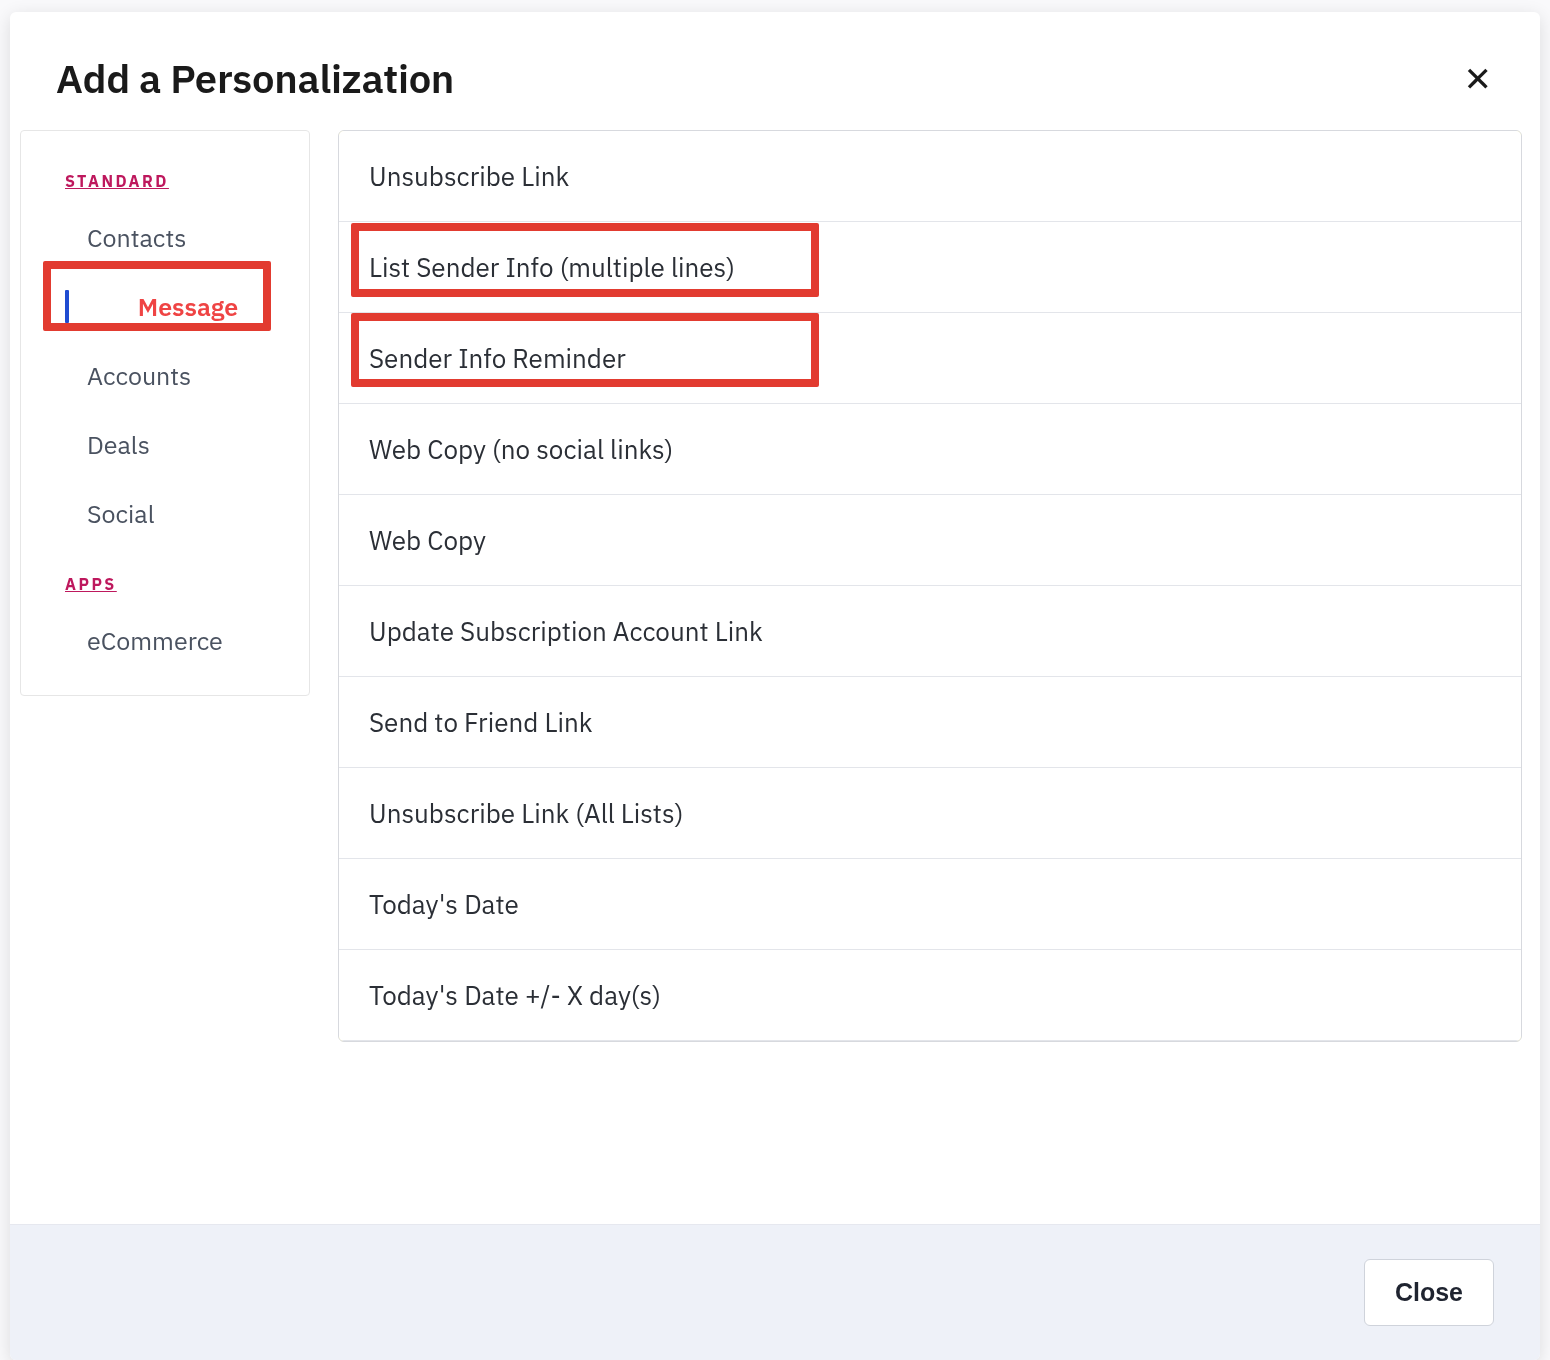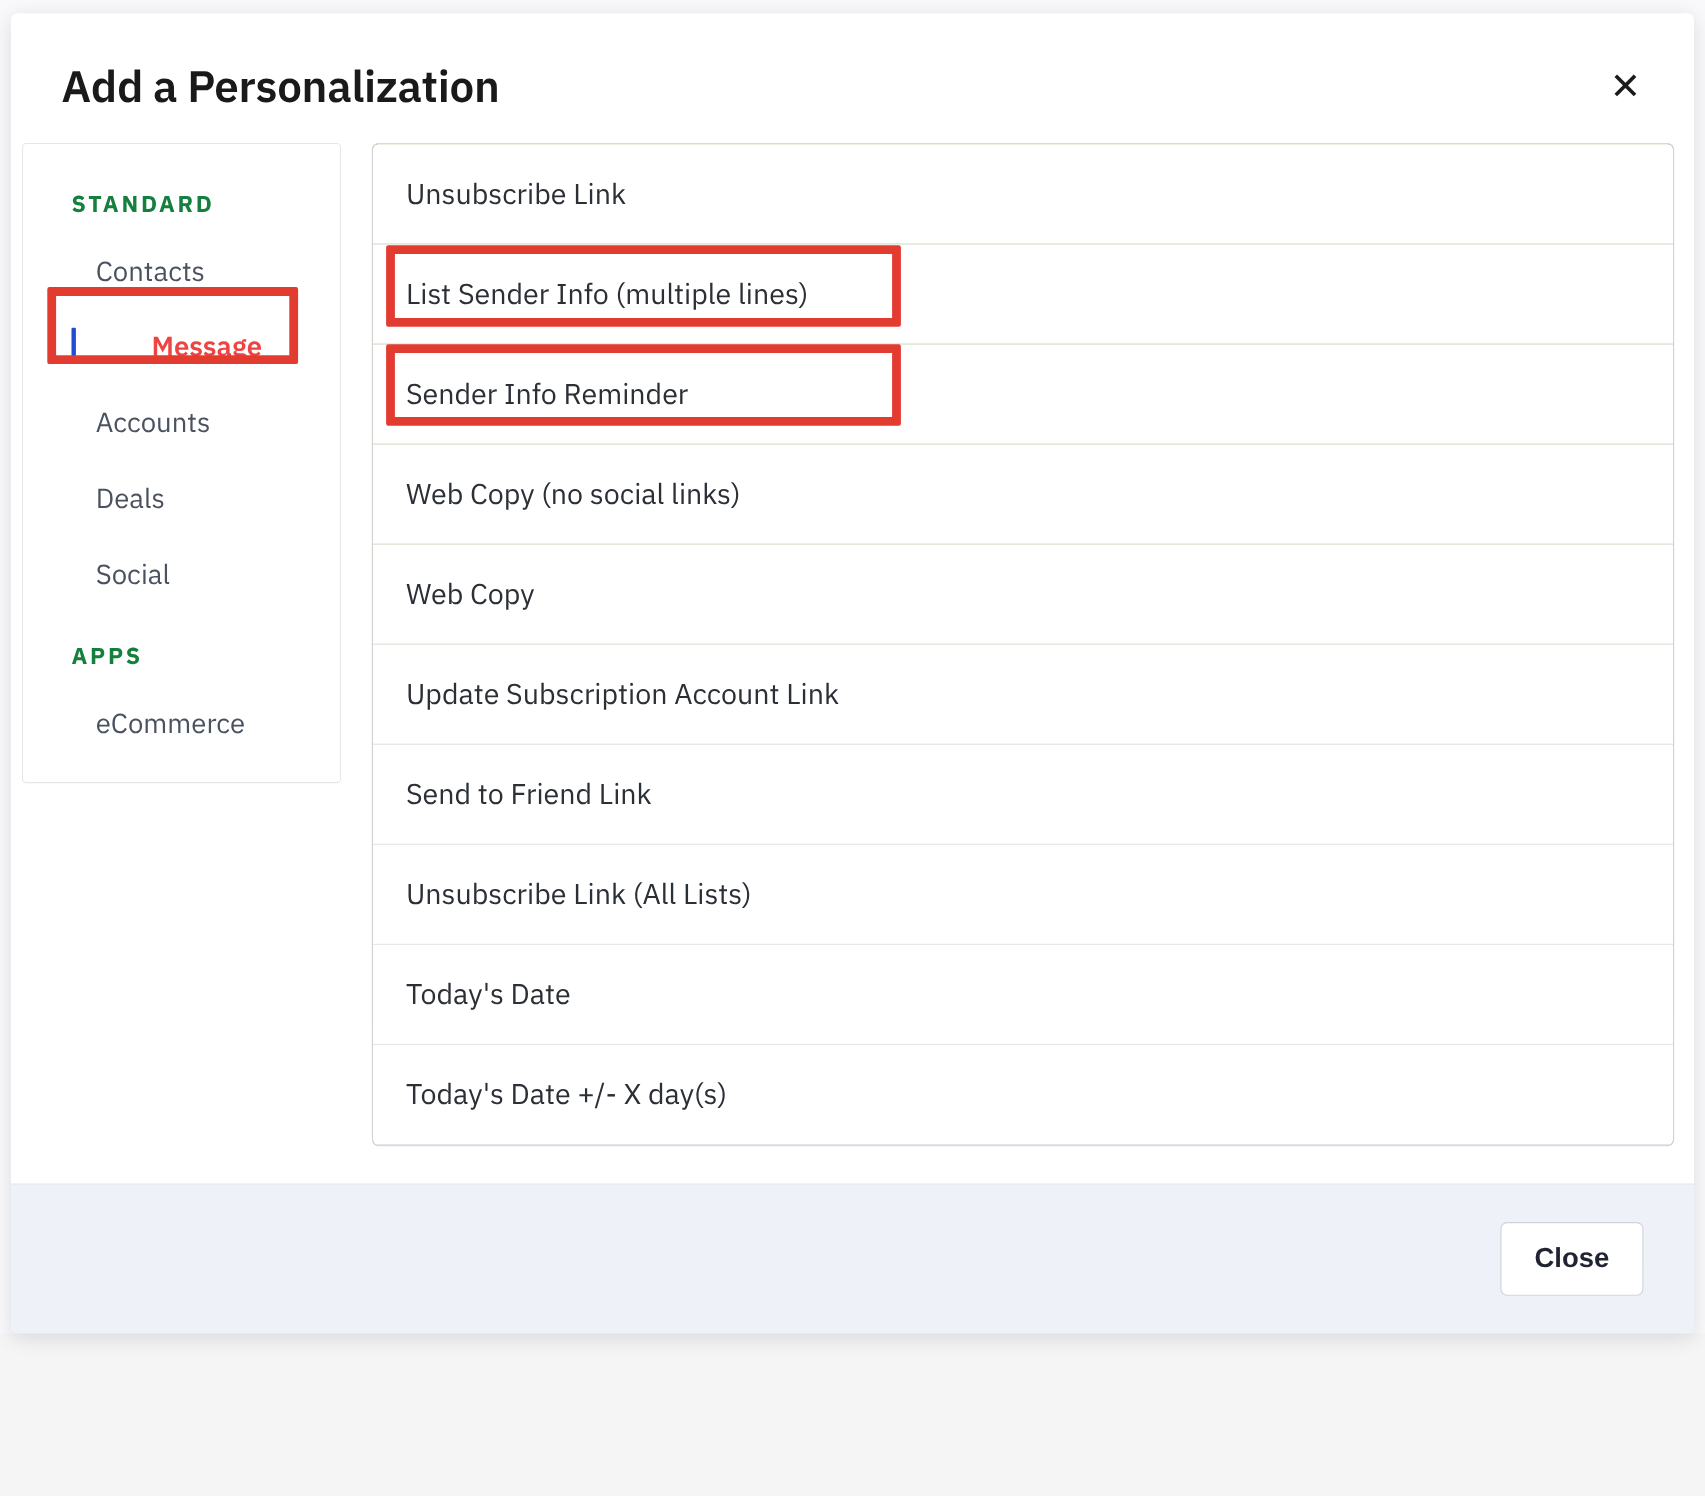--- a/index.html
+++ b/index.html
@@ -6,21 +6,21 @@
   html, body {
     width: 1550px;
     height: 1360px;
     font-family: -apple-system, BlinkMacSystemFont, "Segoe UI", "IBM Plex Sans", sans-serif;
     background: #f5f5f5;
     overflow: hidden;
   }
   .viewport {
     position: relative;
     width: 1550px;
-    height: 1212px;
+    height: 1360px;
     background: #f9f9fb;
   }
   .modal {
     position: absolute;
     top: 12px;
     left: 10px;
     right: 10px;
     bottom: 0;
     background: #fff;
     border-radius: 6px;
@@ -58,25 +58,26 @@
   }
   .sidebar {
     width: 290px;
     border: 1px solid #e6e6e6;
     border-radius: 4px;
     background: #fff;
     padding: 28px 0 20px 0;
     align-self: flex-start;
   }
   .section-header {
-    font-size: 21px;
+    font-size: 16px;
     font-weight: 700;
     letter-spacing: 2.5px;
-    color: #15803d;
+    color: #be185d;
     padding: 12px 20px 12px 44px;
+    text-decoration: underline;
   }
   .side-item {
     font-size: 25px;
     color: #4a5260;
     padding: 18px 20px 18px 66px;
     cursor: pointer;
     position: relative;
   }
   .side-item.active {
     color: #ef4444;
@@ -97,21 +98,21 @@
   .hl {
     position: absolute;
     border: 8px solid #e23b30;
     pointer-events: none;
     border-radius: 2px;
   }
   .main-list {
     flex: 1;
     border: 1px solid #d7d9de;
     border-radius: 6px;
-    background: #4d7c0f;
+    background: #fef9c3;
     overflow: hidden;
     align-self: flex-start;
     margin-right: 0;
   }
   .list-row {
     font-size: 26px;
     color: #2b2f36;
     padding: 28px 30px;
     border-bottom: 1px solid #e3e5ea;
     cursor: pointer;

